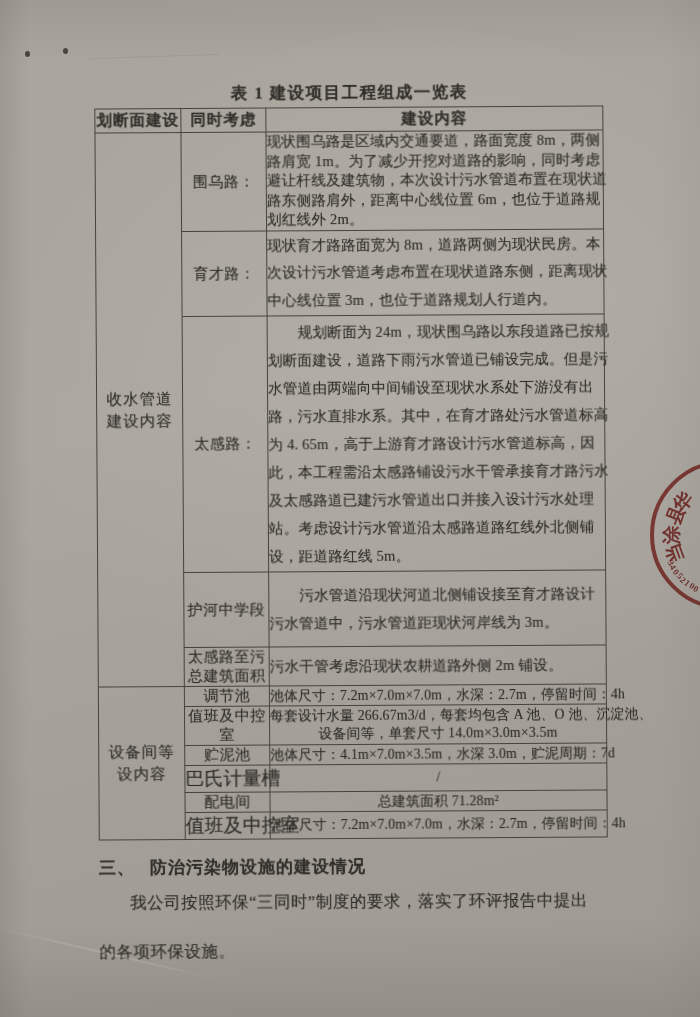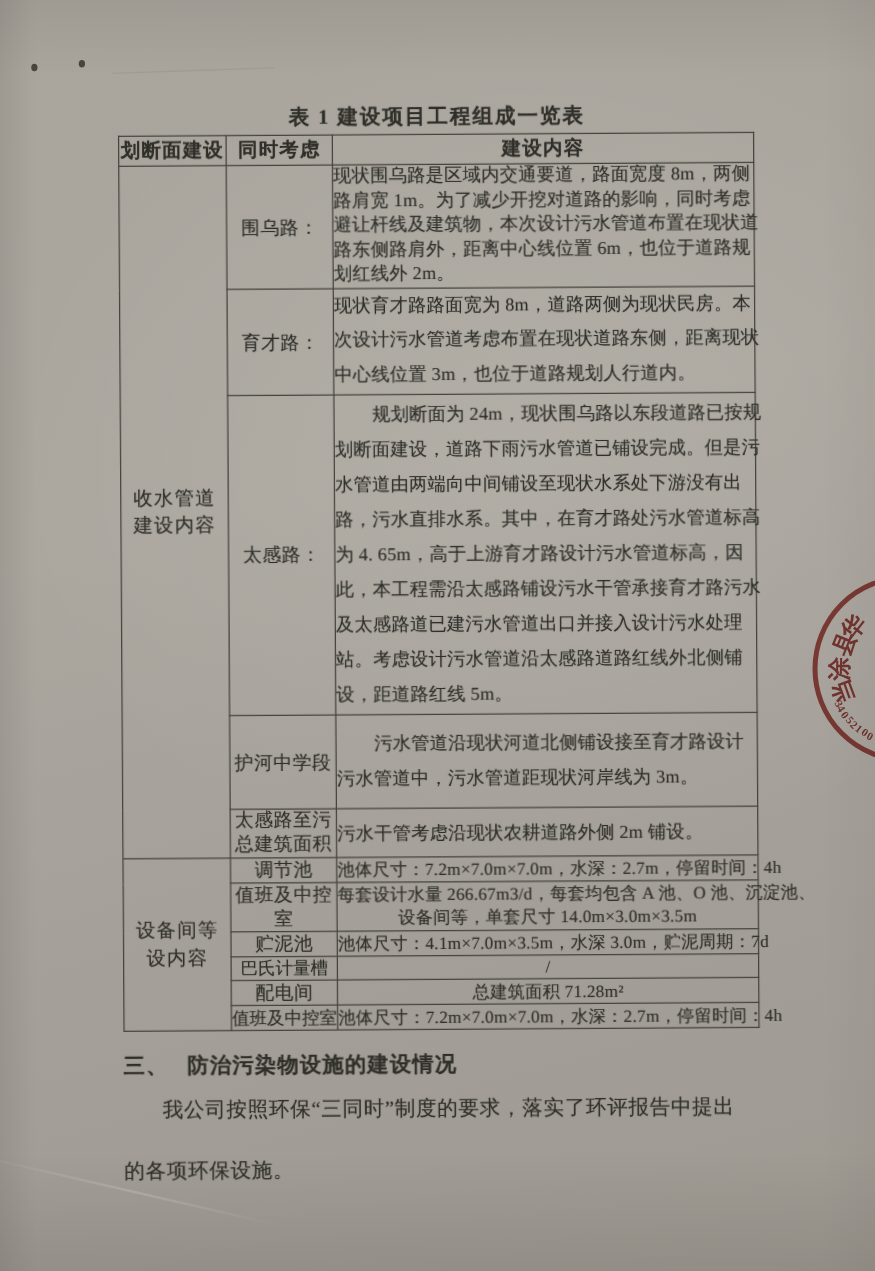--- a/index.html
+++ b/index.html
@@ -36,21 +36,21 @@
   .t td,.t th{border:1.2px solid #45433d;padding:0;vertical-align:middle;overflow:visible;}
   .t th{font-weight:bold;font-size:15.5px;letter-spacing:1px;}
   .trh{height:24px;}
   .tr1{height:99px;} .tr2{height:85px;} .tr3{height:256px;} .tr4{height:75px;}
   .tr5{height:38px;} .tr6{height:20px;} .tr7{height:37px;} .tr8{height:20px;}
   .tr9{height:18px;} .tr10{height:17px;} .tr11{height:20px;}
 
   .cat{text-align:center;font-size:15.5px;line-height:22px;letter-spacing:1px;}
   .name{text-align:center;font-size:15px;letter-spacing:0.5px;}
   .name .nl{line-height:19px;}
-  .tight{font-size:14px;letter-spacing:0;white-space:nowrap;}
+  .tight{font-size:19px;letter-spacing:0;white-space:nowrap;}
   .cc{padding:0 5px 0 8px;}
   .c-line{white-space:nowrap;font-size:14.6px;letter-spacing:0.2px;}
   .tr1 .c-line{line-height:19.4px;}
   .tr2 .c-line{line-height:27.5px;}
   .tr3 .c-line{line-height:28px;}
   .tr4 .c-line{line-height:28.5px;}
   .ind{padding-left:30px;}
   .cen{text-align:center;}
   .sm{font-size:13.8px;white-space:nowrap;}
   .tr7 .c-line{line-height:18px;font-size:13.8px;}

